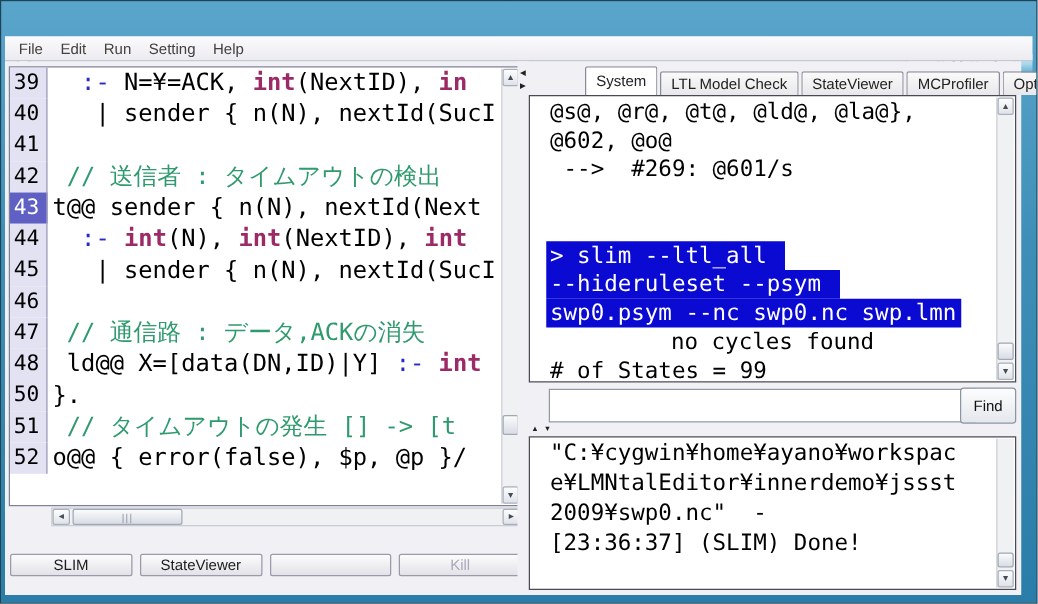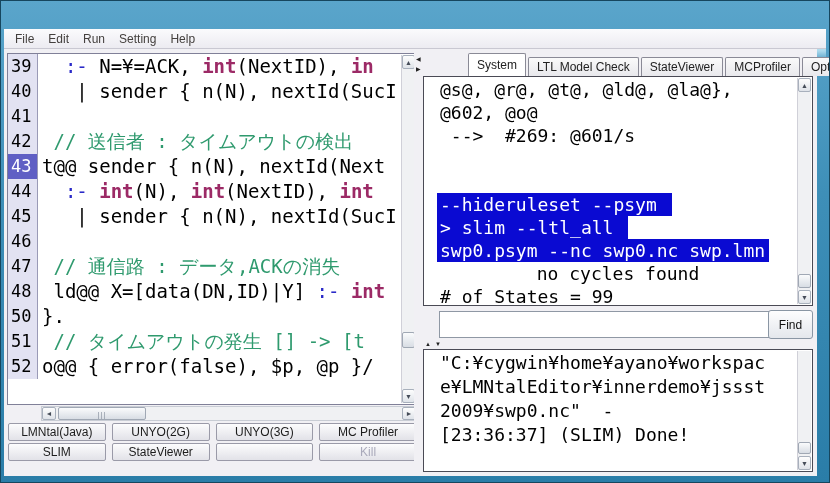--- a/index.html
+++ b/index.html
@@ -173,26 +173,20 @@
     <div class="hscroll">
       <div class="hs-gap"></div>
       <div class="hs-bar">
         <div class="hs-btn" style="left:0;">◄</div>
         <div class="hs-thumb" style="left:16px;width:88px;">
             <div class="grip">|||</div>
           </div>
         <div class="hs-btn" style="right:0;">►</div>
       </div>
     </div>
-    <div class="btnrow r1" id="btnrow1">
-        <div class="pbtn">LMNtal(Java)</div>
-        <div class="pbtn">UNYO(2G)</div>
-        <div class="pbtn">UNYO(3G)</div>
-        <div class="pbtn">MC Profiler</div>
-      </div>
     <div class="btnrow r2" id="btnrow2">
         <div class="pbtn">SLIM</div>
         <div class="pbtn">StateViewer</div>
         <div class="pbtn"></div>
         <div class="pbtn disabled">Kill</div>
       </div>
     <div class="statusbar">
       <span>swp.lmn</span>
       <span>43:2</span>
     </div>
@@ -221,22 +215,22 @@
           </div>
           <div style="height: 23px;">
             <div class="con-line"> --&gt;  #269: @601/s</div>
           </div>
           <div style="height: 23px;">
             <div class="con-line"></div>
           </div>
           <div style="height: 23px;">
             <div class="con-line"></div>
           </div>
+          <div style="height: 23px;"><div class="con-line sel">&gt; slim --ltl_all </div></div>
           <div style="height: 23px;"><div class="con-line sel">--hideruleset --psym </div></div>
-          <div style="height: 23px;"><div class="con-line sel">&gt; slim --ltl_all </div></div>
           <div style="height: 23px;"><div class="con-line sel">swp0.psym --nc swp0.nc swp.lmn</div></div>
           <div style="height: 23px; text-align: center;">
             <div class="con-line">no cycles found</div>
           </div>
           <div style="height: 23px;">
             <div class="con-line"># of States = 99</div>
           </div>
         </div>
       <div class="sbv">
         <div class="sb-btn" style="top:0;">▲</div>

